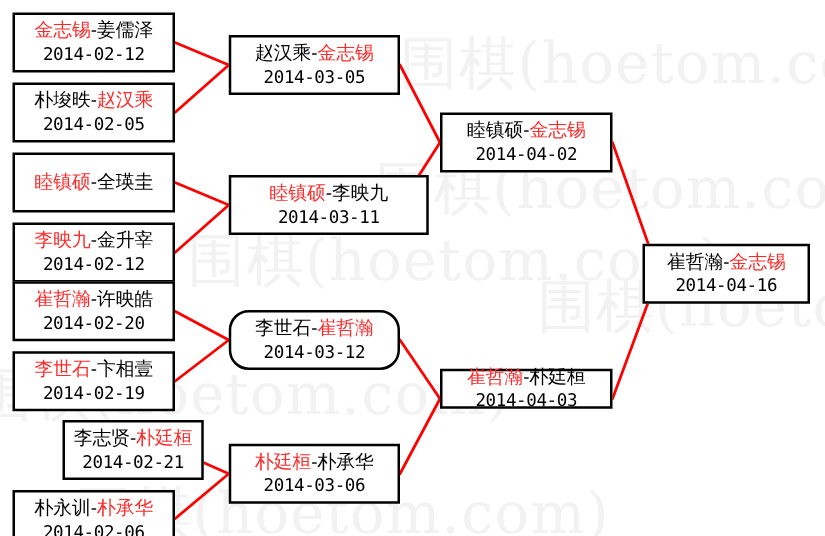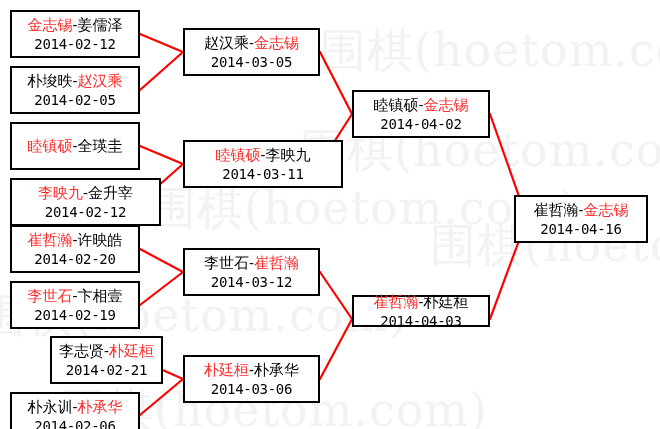--- a/index.html
+++ b/index.html
@@ -119,21 +119,21 @@
     </div>
     <div class="date">2014-02-05</div>
   </div>
 
   <div class="match" style="left:10px;  top:122px; width:130px; height:48px;">
     <div class="players">
       <span class="w">睦镇硕</span><span class="sep">-</span><span class="l">全瑛圭</span>
     </div>
   </div>
 
-  <div class="match" style="left:10px;  top:178px; width:151px; height:48px;">
+  <div class="match" style="left:10px;  top:178px; width:130px; height:48px;">
     <div class="players">
       <span class="w">李映九</span><span class="sep">-</span><span class="l">金升宰</span>
     </div>
     <div class="date">2014-02-12</div>
   </div>
 
   <div class="match" style="left:10px;  top:225px; width:130px; height:48px;">
     <div class="players">
       <span class="w">崔哲瀚</span><span class="sep">-</span><span class="l">许映皓</span>
     </div>
@@ -168,21 +168,21 @@
     <div class="date">2014-03-05</div>
   </div>
 
   <div class="match" style="left:183px; top:140px; width:160px; height:48px;">
     <div class="players">
       <span class="w">睦镇硕</span><span class="sep">-</span><span class="l">李映九</span>
     </div>
     <div class="date">2014-03-11</div>
   </div>
 
-  <div class="match" style="left:183px; top:248px; width:137px; height:48px;">
+  <div class="match" style="left:183px; top:248px; width:137px; height:48px;border-radius:16px;">
     <div class="players">
       <span class="l">李世石</span><span class="sep">-</span><span class="w">崔哲瀚</span>
     </div>
     <div class="date">2014-03-12</div>
   </div>
 
   <div class="match" style="left:183px; top:355px; width:137px; height:48px;">
     <div class="players">
       <span class="w">朴廷桓</span><span class="sep">-</span><span class="l">朴承华</span>
     </div>

